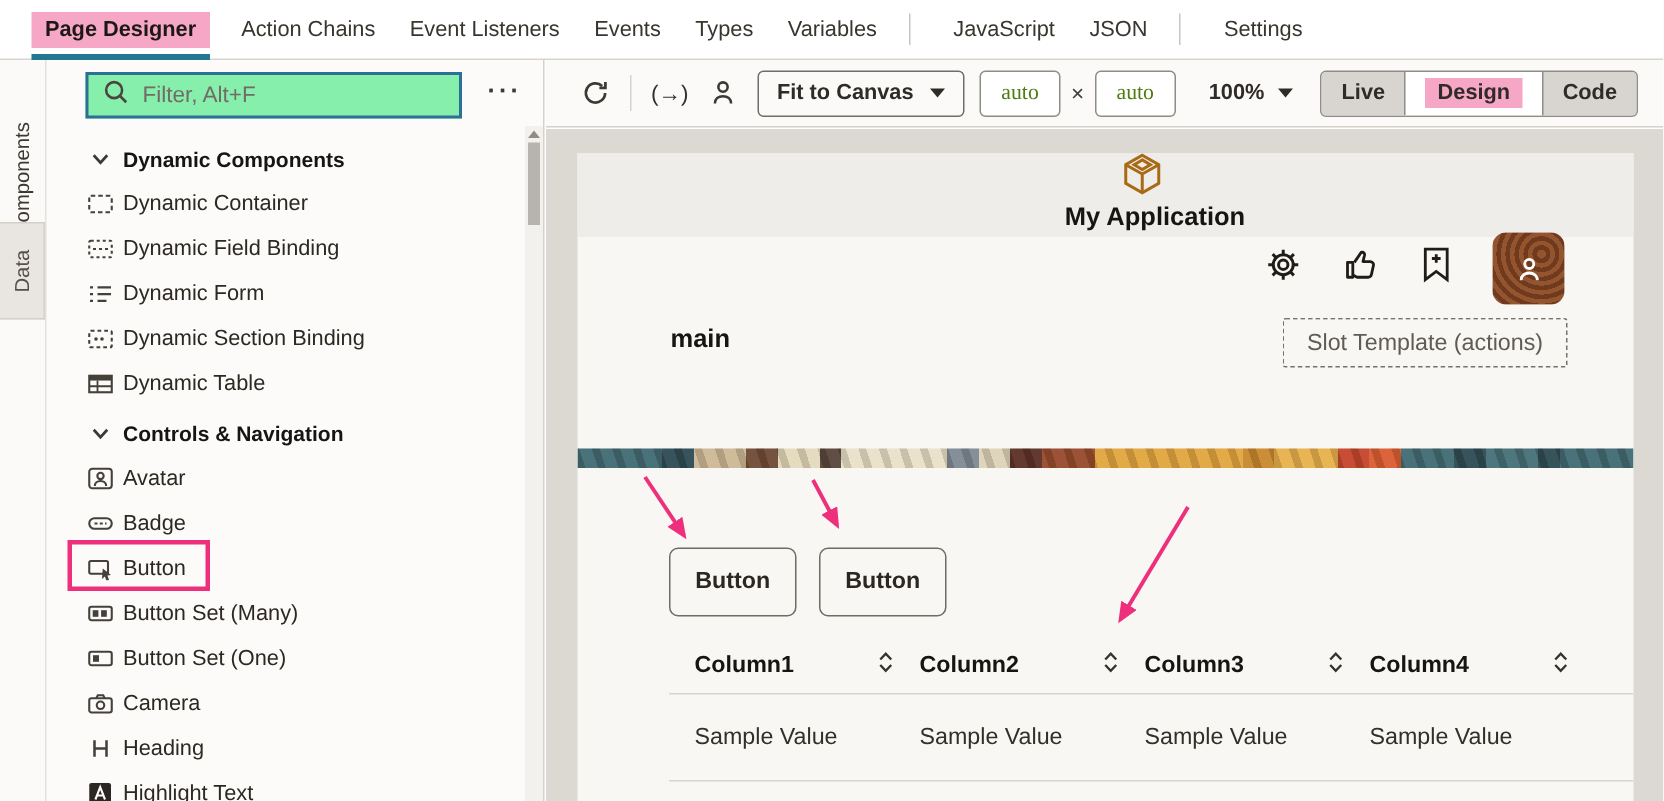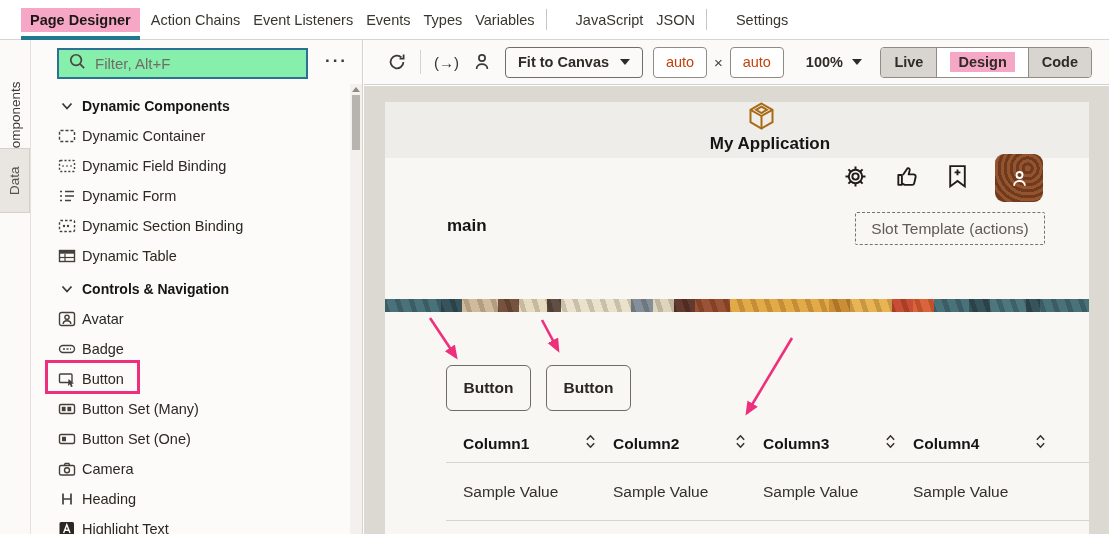--- a/index.html
+++ b/index.html
@@ -4,21 +4,21 @@
 <style>
   * { margin:0; padding:0; box-sizing:border-box; }
   html,body { background:#fff; }
   body { font-family:"Liberation Sans", sans-serif; color:#2c2823; }
   #root { position:relative; width:1109px; height:534px; overflow:hidden; background:#fff; }
 
   
   .tabbar { position:absolute; left:0; top:0; width:1109px; height:40px; background:#fff;
             border-bottom:1px solid #d8d5d0; display:flex; align-items:center;
             padding-left:21px; font-size:14.5px; color:#39352f; }
-  .tab { position:relative; height:40px; display:flex; align-items:center; margin-right:9px; cursor:pointer; white-space:nowrap; }
+  .tab { position:relative; height:40px; display:flex; align-items:center; margin-right:19px; cursor:pointer; white-space:nowrap; }
   .tab-label { padding:4px 2px; }
   .tab.active .tab-label { background:#f7a7c6; padding:4px 9px; font-weight:bold; color:#1c1915; }
   .tab.active::after { content:""; position:absolute; left:0; right:0; bottom:-1px; height:5px; background:#21798f; }
   .tab-divider { width:1px; height:21px; background:#c9c5bf; margin-right:27px; }
 
   
   .sidetabs { position:absolute; left:0; top:40px; width:30px; height:494px; background:#fbfaf8; }
   .sidetab { position:absolute; left:0; width:30px; display:flex; align-items:center; justify-content:center;
              writing-mode:vertical-rl; transform:rotate(180deg); font-size:13.5px; color:#3c3833; cursor:pointer; }
   .sidetab.components { top:15px; height:130px; font-weight:normal; }
@@ -47,21 +47,21 @@
   
   .ctoolbar { position:absolute; left:364px; top:40px; width:745px; height:45px; background:#fbfaf9;
               border-bottom:1px solid #d5d2cc; display:flex; align-items:center; padding-left:23px; }
   .tb-icon { display:flex; align-items:center; justify-content:center; cursor:pointer; }
   .tb-div { width:1px; height:24px; background:#d5d2cd; margin:0 13px; }
   .glyph-btn { font-size:15px; color:#34302b; cursor:pointer; margin-right:13px; white-space:nowrap; }
   .fit-btn { height:31px; border:1px solid #716d67; border-radius:4px; display:flex; align-items:center;
              gap:11px; padding:0 12px; font-size:14.5px; font-weight:bold; color:#2f2b26; cursor:pointer; background:#fbfaf9; margin-right:10px; }
   .caret { width:0; height:0; border-left:5px solid transparent; border-right:5px solid transparent; border-top:6px solid #2f2b26; }
   .dim-input { width:54px; height:31px; border:1px solid #8f8b85; border-radius:4px; text-align:center;
-               font-size:14.5px; font-family:Liberation Sans, sans-serif; color:#c2410c; background:#fff; outline:none; }
+               font-size:14.5px; font-family:Liberation Serif, serif; color:#4d7c0f; background:#fff; outline:none; }
   .times { margin:0 7px; font-size:15px; color:#43403c; }
   .zoom-btn { display:flex; align-items:center; gap:9px; margin-left:22px; font-size:14.5px; font-weight:bold; color:#2f2b26; cursor:pointer; }
   .segmented { margin-left:auto; margin-right:17px; display:flex; height:31px; border:1px solid #8f8b85; border-radius:4px; overflow:hidden; }
   .segment { display:flex; align-items:center; padding:0 13px; background:#d8d5d0; font-size:14.5px; font-weight:bold;
              color:#2f2b26; cursor:pointer; border-left:1px solid #8f8b85; }
   .segment:first-child { border-left:none; }
   .segment.active { background:#fff; }
   .segment.active .seg-label { background:#f7a7c6; padding:2px 8px; }
 
   

